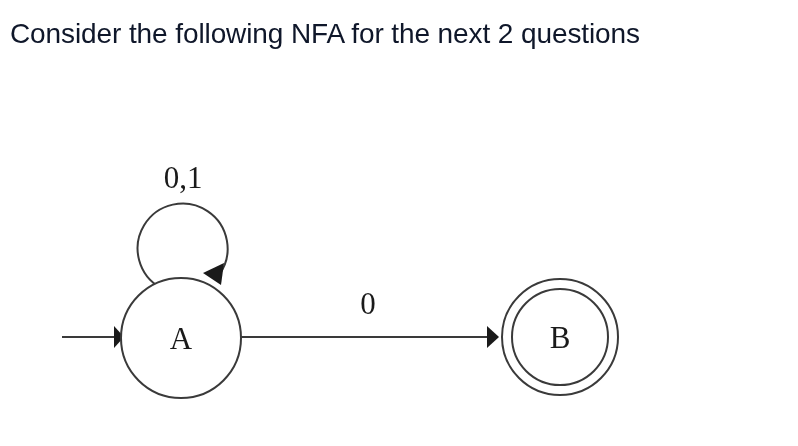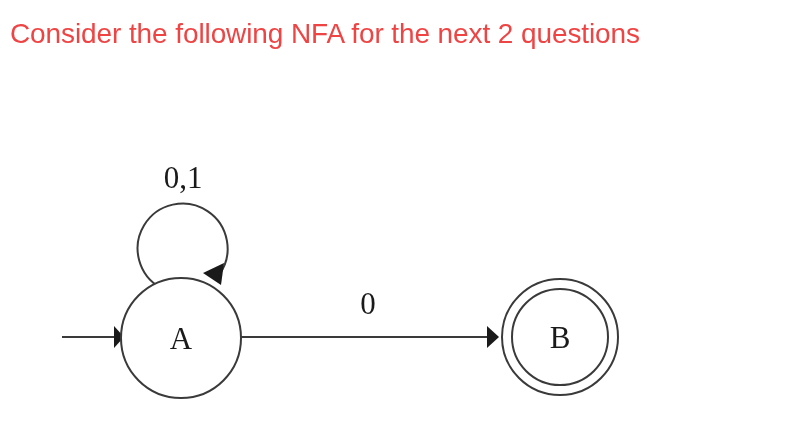--- a/index.html
+++ b/index.html
@@ -17,21 +17,21 @@
   }
 
   #prompt-text {
     position: absolute;
     left: 10px;
     top: 17px;
     font-family: "Liberation Sans", sans-serif;
     font-size: 28px;
     font-weight: 400;
     letter-spacing: -0.1px;
-    color: #ef4444;
+    color: #0f172a;
     white-space: nowrap;
     line-height: 34px;
     text-align: right;
   }
 
   #automaton-diagram {
     position: absolute;
     left: 0;
     top: 0;
     width: 798px;

